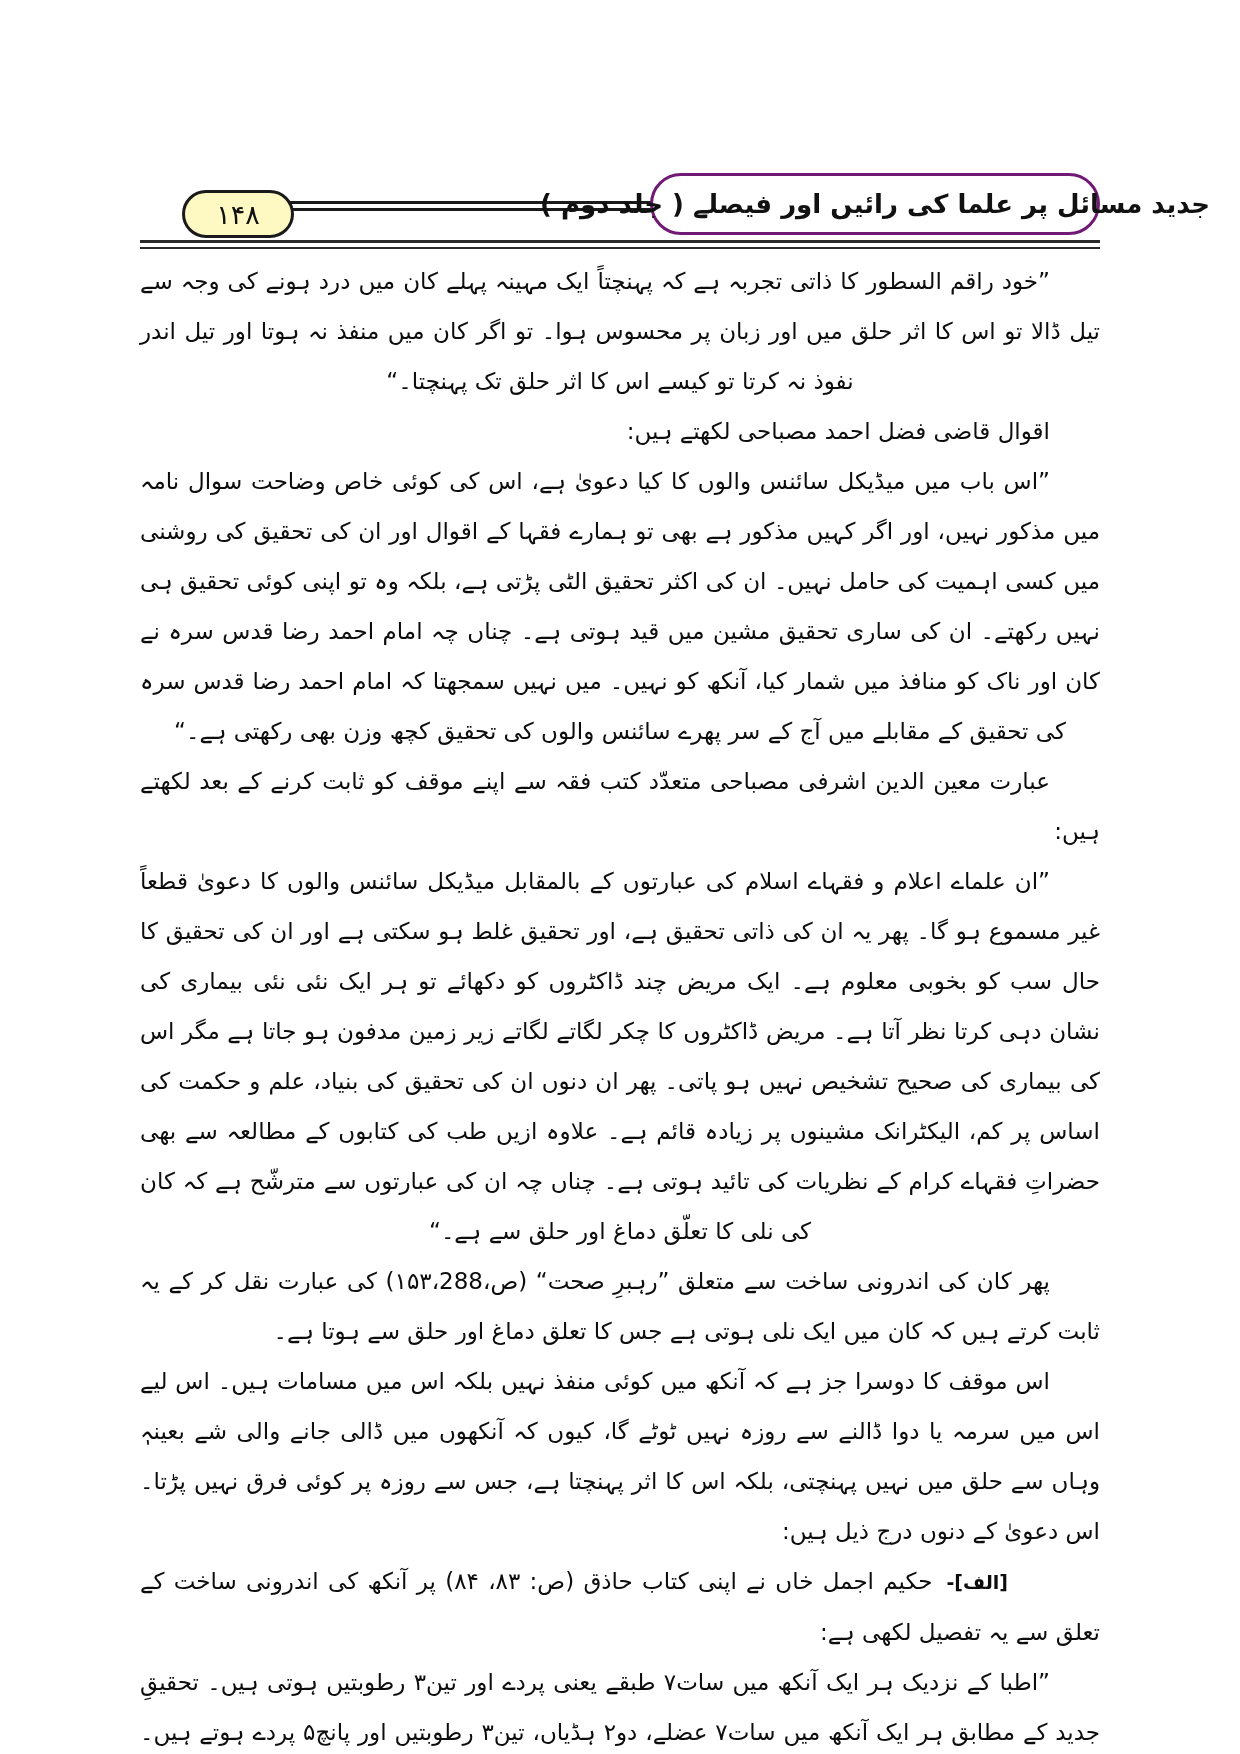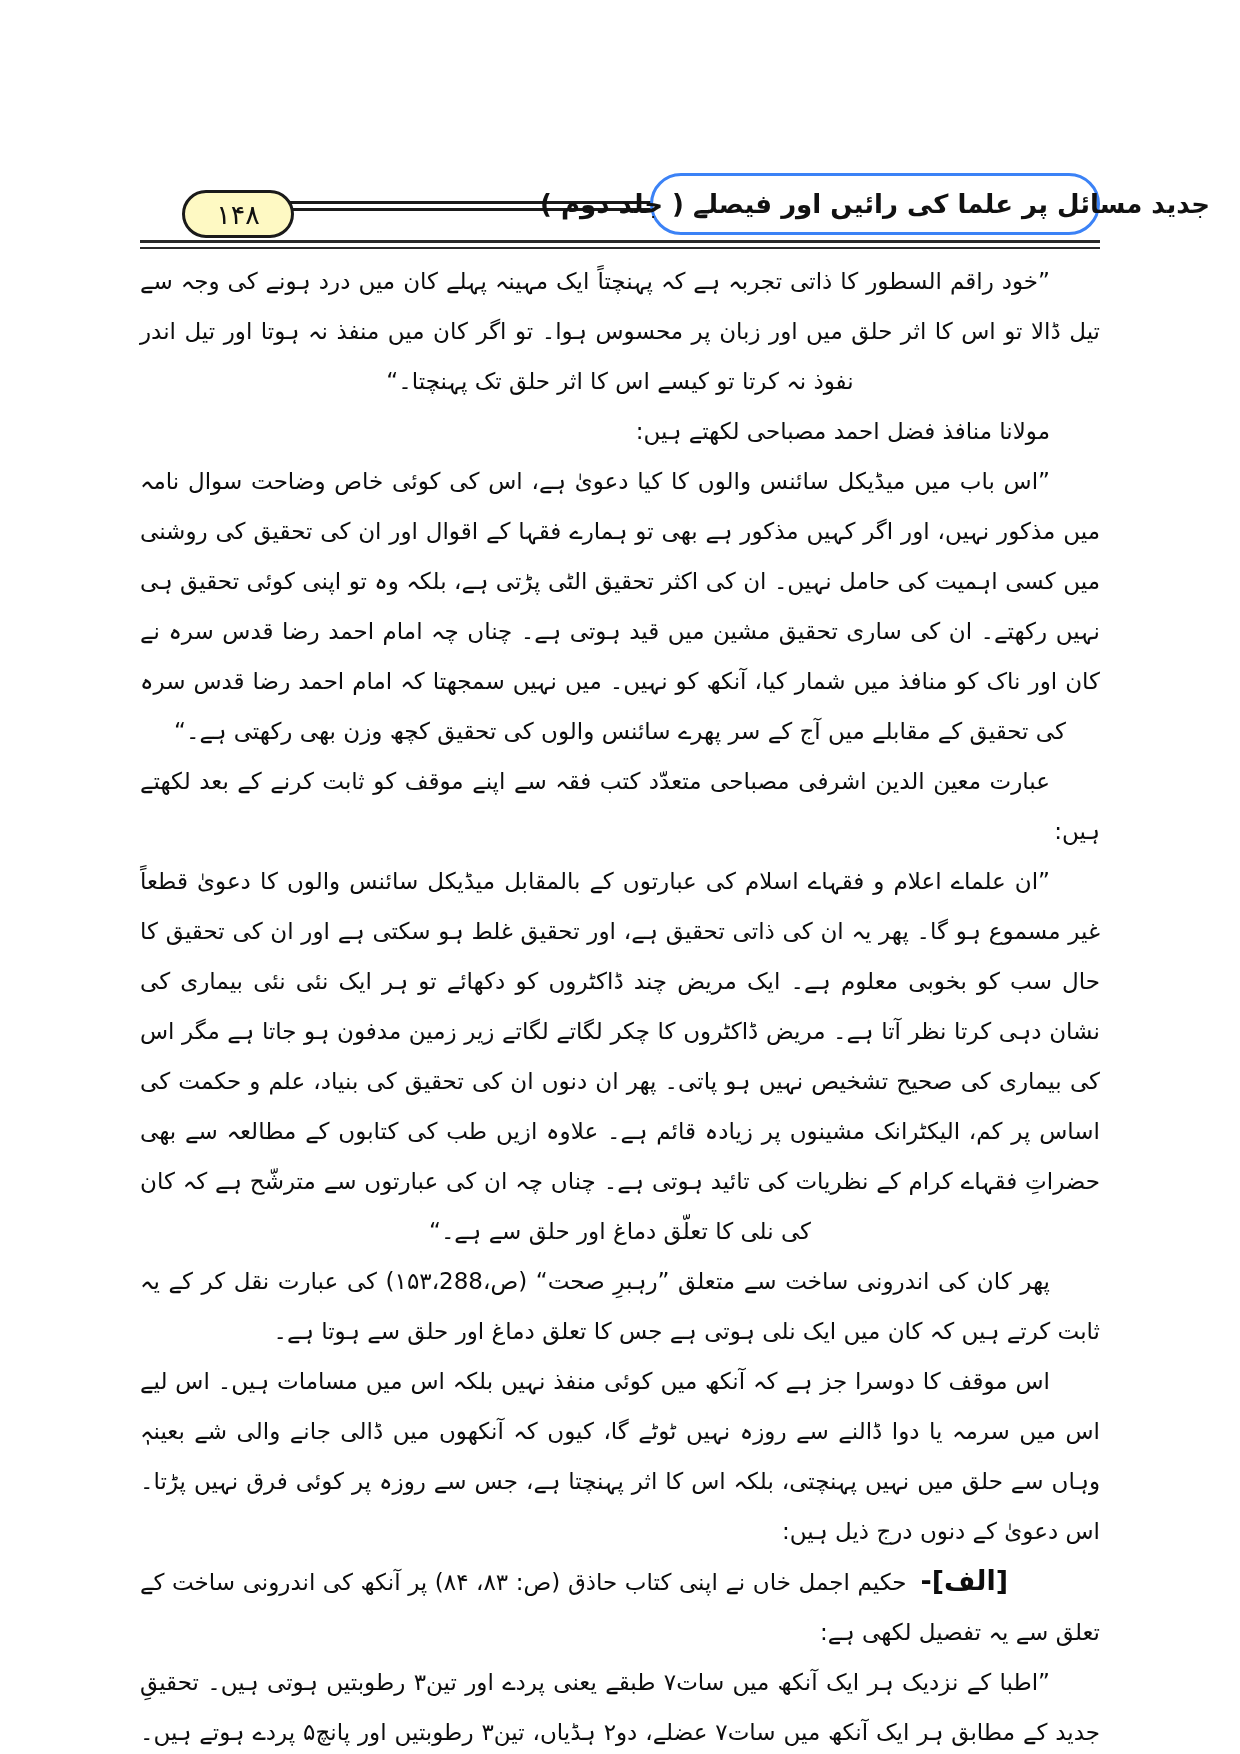--- a/index.html
+++ b/index.html
@@ -53,21 +53,21 @@
     border-top: 3px solid #1a1a1a;
     border-bottom: 3px solid #1a1a1a;
   }
 
   .title-cartouche {
     position: absolute;
     left: 510px;
     top: 3px;
     width: 450px;
     height: 62px;
-    border: 3px solid #3b82f6;
+    border: 3px solid #701a75;
     border-radius: 34px;
     display: flex;
     align-items: center;
     justify-content: center;
     font-size: 26px;
     font-weight: 700;
     background: #fff;
     z-index: 2;
     white-space: nowrap;
   }
@@ -97,21 +97,21 @@
   .para { text-indent: 50px; }
   .para.alif { text-indent: 92px; }
 
   .center-last {
     text-align-last: center;
     -moz-text-align-last: center;
   }
 
   .alif-label {
     font-weight: 700;
-    font-size: 27px;
+    font-size: 19px;
     margin-inline-end: 14px;
   }
 </style>
 </head>
 <body>
 
 <div class="page">
   <div class="content">
 
     <div class="header">
@@ -121,21 +121,21 @@
       <div class="header-connector"></div>
       <div class="title-cartouche">
         <span>جدید مسائل پر علما کی رائیں اور فیصلے ( جلد دوم )</span>
       </div>
     </div>
 
     <div class="header-rule"></div>
 
     <div class="text-block">
       <div class="para quote center-last">”خود راقم السطور کا ذاتی تجربہ ہے کہ پہنچتاً ایک مہینہ پہلے کان میں درد ہونے کی وجہ سے تیل ڈالا تو اس کا اثر حلق میں اور زبان پر محسوس ہوا۔ تو اگر کان میں منفذ نہ ہوتا اور تیل اندر نفوذ نہ کرتا تو کیسے اس کا اثر حلق تک پہنچتا۔“</div>
-      <div class="para intro">مولانا منافذ فضل احمد مصباحی لکھتے ہیں:</div>
+      <div class="para intro">اقوال قاضی فضل احمد مصباحی لکھتے ہیں:</div>
       <div class="para quote center-last">”اس باب میں میڈیکل سائنس والوں کا کیا دعویٰ ہے، اس کی کوئی خاص وضاحت سوال نامہ میں مذکور نہیں، اور اگر کہیں مذکور ہے بھی تو ہمارے فقہا کے اقوال اور ان کی تحقیق کی روشنی میں کسی اہمیت کی حامل نہیں۔ ان کی اکثر تحقیق الٹی پڑتی ہے، بلکہ وہ تو اپنی کوئی تحقیق ہی نہیں رکھتے۔ ان کی ساری تحقیق مشین میں قید ہوتی ہے۔ چناں چہ امام احمد رضا قدس سرہ نے کان اور ناک کو منافذ میں شمار کیا، آنکھ کو نہیں۔ میں نہیں سمجھتا کہ امام احمد رضا قدس سرہ کی تحقیق کے مقابلے میں آج کے سر پھرے سائنس والوں کی تحقیق کچھ وزن بھی رکھتی ہے۔“</div>
       <div class="para intro">عبارت معین الدین اشرفی مصباحی متعدّد کتب فقہ سے اپنے موقف کو ثابت کرنے کے بعد لکھتے ہیں:</div>
       <div class="para quote center-last">”ان علماے اعلام و فقہاے اسلام کی عبارتوں کے بالمقابل میڈیکل سائنس والوں کا دعویٰ قطعاً غیر مسموع ہو گا۔ پھر یہ ان کی ذاتی تحقیق ہے، اور تحقیق غلط ہو سکتی ہے اور ان کی تحقیق کا حال سب کو بخوبی معلوم ہے۔ ایک مریض چند ڈاکٹروں کو دکھائے تو ہر ایک نئی نئی بیماری کی نشان دہی کرتا نظر آتا ہے۔ مریض ڈاکٹروں کا چکر لگاتے لگاتے زیر زمین مدفون ہو جاتا ہے مگر اس کی بیماری کی صحیح تشخیص نہیں ہو پاتی۔ پھر ان دنوں ان کی تحقیق کی بنیاد، علم و حکمت کی اساس پر کم، الیکٹرانک مشینوں پر زیادہ قائم ہے۔ علاوہ ازیں طب کی کتابوں کے مطالعہ سے بھی حضراتِ فقہاے کرام کے نظریات کی تائید ہوتی ہے۔ چناں چہ ان کی عبارتوں سے مترشّح ہے کہ کان کی نلی کا تعلّق دماغ اور حلق سے ہے۔“</div>
       <div class="para">پھر کان کی اندرونی ساخت سے متعلق ”رہبرِ صحت“ (ص،۱۵۳،288) کی عبارت نقل کر کے یہ ثابت کرتے ہیں کہ کان میں ایک نلی ہوتی ہے جس کا تعلق دماغ اور حلق سے ہوتا ہے۔</div>
       <div class="para">اس موقف کا دوسرا جز ہے کہ آنکھ میں کوئی منفذ نہیں بلکہ اس میں مسامات ہیں۔ اس لیے اس میں سرمہ یا دوا ڈالنے سے روزہ نہیں ٹوٹے گا، کیوں کہ آنکھوں میں ڈالی جانے والی شے بعینہٖ وہاں سے حلق میں نہیں پہنچتی، بلکہ اس کا اثر پہنچتا ہے، جس سے روزہ پر کوئی فرق نہیں پڑتا۔ اس دعویٰ کے دنوں درج ذیل ہیں:</div>
       <div class="para alif">
         <span class="alif-label">[الف]-</span><span>حکیم اجمل خاں نے اپنی کتاب حاذق (ص: ۸۳، ۸۴) پر آنکھ کی اندرونی ساخت کے تعلق سے یہ تفصیل لکھی ہے:</span>
       </div>
       <div class="para quote center-last">”اطبا کے نزدیک ہر ایک آنکھ میں سات۷ طبقے یعنی پردے اور تین۳ رطوبتیں ہوتی ہیں۔ تحقیقِ جدید کے مطابق ہر ایک آنکھ میں سات۷ عضلے، دو۲ ہڈیاں، تین۳ رطوبتیں اور پانچ۵ پردے ہوتے ہیں۔ علاوہ ازیں اور دہ۱۰ شرائیں پرورش کے لیے اور اعصاب حس و حرکت کے لیے ہوتے ہیں۔“ (ص:۸۳)</div>
 

